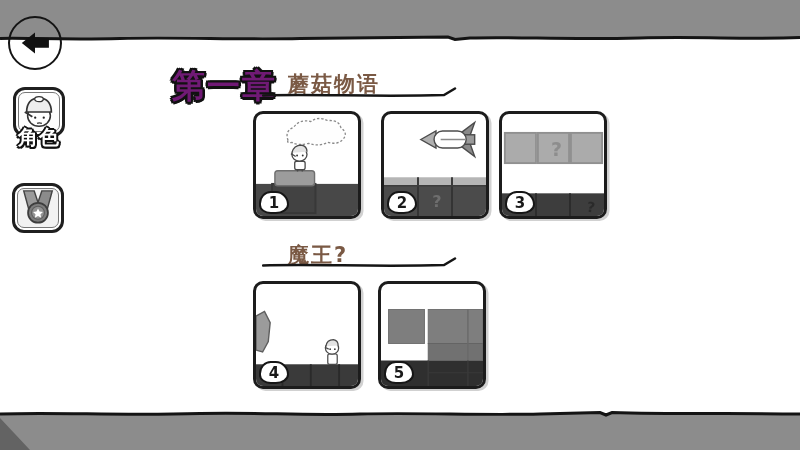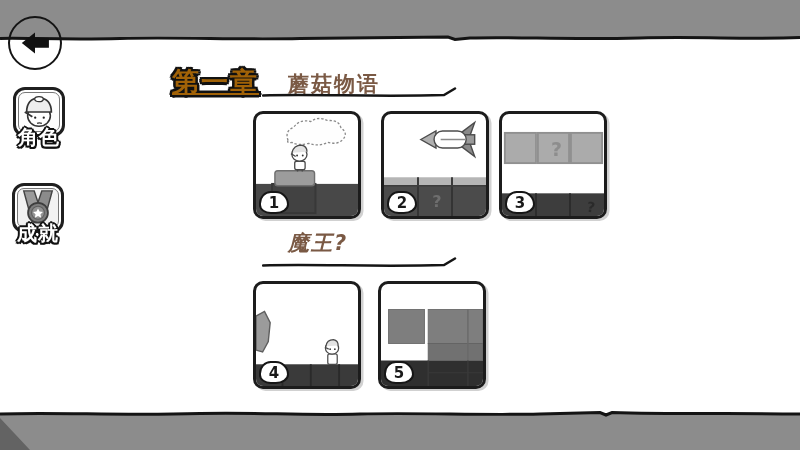--- a/index.html
+++ b/index.html
@@ -30,24 +30,23 @@
   .icon-inner{width:100%;height:100%;border:1.5px solid #777;border-radius:7px;box-sizing:border-box;overflow:hidden;background:#fdfdfd;}
   .side-label{
     display:block;margin-top:-13px;font-size:20px;font-weight:bold;letter-spacing:1px;color:#fff;
     text-shadow:2px 0 0 #111,-2px 0 0 #111,0 2px 0 #111,0 -2px 0 #111,
                 1.5px 1.5px 0 #111,-1.5px 1.5px 0 #111,1.5px -1.5px 0 #111,-1.5px -1.5px 0 #111;
     text-align:center;
   }
 
   
   .chapter-heading{
-    font-size:27px;font-weight:bold;letter-spacing:2px;color:#a16207;
+    font-size:33px;font-weight:bold;letter-spacing:2px;color:#701a75;
     text-shadow:2.5px 0 0 #111,-2.5px 0 0 #111,0 2.5px 0 #111,0 -2.5px 0 #111,
                 2px 2px 0 #111,-2px 2px 0 #111,2px -2px 0 #111,-2px -2px 0 #111;
-    text-decoration:underline;
   }
   .chapter-title{font-size:21px;font-weight:bold;letter-spacing:2px;color:#7a5944;}
 
   
   .card{
     width:108px;height:108px;background:#fff;border:3px solid #1c1c1c;border-radius:10px;
     box-sizing:border-box;overflow:hidden;cursor:pointer;
     box-shadow:2.5px 2px 0 rgba(0,0,0,0.18);
   }
   .card .preview{position:absolute;left:0;top:0;width:100%;height:100%;}
@@ -103,21 +102,20 @@
       <div class="icon-inner" style="background:#f2f2f2;">
         <svg width="100%" height="100%" viewBox="0 0 40 40">
           <polygon points="5,2 16,2 22,20 11,24" fill="#9a9a9a" stroke="#444" stroke-width="1.5"></polygon>
           <polygon points="35,2 24,2 18,20 29,24" fill="#8b8b8b" stroke="#444" stroke-width="1.5"></polygon>
           <circle cx="20" cy="25" r="10.5" fill="#7c7c7c" stroke="#3d3d3d" stroke-width="1.8"></circle>
           <circle cx="20" cy="25" r="6.8" fill="#929292" stroke="#5f5f5f" stroke-width="1.2"></circle>
           <path d="M20,20.5 L21.6,23.8 L25.2,24.2 L22.6,26.7 L23.3,30.2 L20,28.5 L16.7,30.2 L17.4,26.7 L14.8,24.2 L18.4,23.8 Z" fill="#fff"></path>
         </svg>
       </div>
     </div>
-    <span class="side-label">成就</span>
   </div>
 
   <div class="abs chapter-heading" style="left:172px;top:64px;">第一章</div>
   <div class="abs chapter-title" style="left:288px;top:70px;text-align:right;">蘑菇物语</div>
   <svg class="abs" style="left:262px;top:86px;" width="200" height="14" viewBox="0 0 200 14">
     <path d="M1,9.5 C50,8 120,11 182,9 L193,2.5" stroke="#151515" stroke-width="2.5" fill="none" stroke-linecap="round"></path>
   </svg>
 
   <div class="abs card" style="left:253px;top:111px;">
     <svg class="preview" viewBox="0 0 108 108" preserveAspectRatio="none">
@@ -170,21 +168,21 @@
       <rect x="38" y="20" width="33" height="32" fill="#ababab" stroke="#909090" stroke-width="2"></rect>
       <rect x="73" y="20" width="33" height="32" fill="#ababab" stroke="#909090" stroke-width="2"></rect>
     </svg>
     <span class="blk-label" style="left:38px;top:24px;width:33px;font-size:19px;color:#8d8d8d;">?</span>
     <span class="blk-label" style="left:74px;top:85px;width:30px;font-size:14px;color:#2a2a2a;transform:rotate(8deg);">?</span>
     <div class="badge">
       <span>3</span>
     </div>
   </div>
 
-  <div class="abs chapter-title" style="left:288px;top:229px;font-style:italic;">魔王?</div>
+  <div class="abs chapter-title" style="left:288px;top:241px;">魔王?</div>
   <svg class="abs" style="left:262px;top:256px;" width="200" height="14" viewBox="0 0 200 14">
     <path d="M1,9.5 C50,8 120,11 182,9 L193,2.5" stroke="#151515" stroke-width="2.5" fill="none" stroke-linecap="round"></path>
   </svg>
 
   <div class="abs card" style="left:253px;top:281px;">
     <svg class="preview" viewBox="0 0 108 108" preserveAspectRatio="none">
       <rect x="0" y="85" width="108" height="23" fill="#3a3a3a"></rect>
       <path d="M28,85 V108 M58,85 V108 M88,85 V108" stroke="#2a2a2a" stroke-width="2"></path>
       <polygon points="0,34 9,29 15,41 13,61 7,72 0,70" fill="#9b9b9b" stroke="#5e5e5e" stroke-width="1.5"></polygon>
       <g stroke="#4a4a4a" stroke-width="1.3" fill="#fff">

